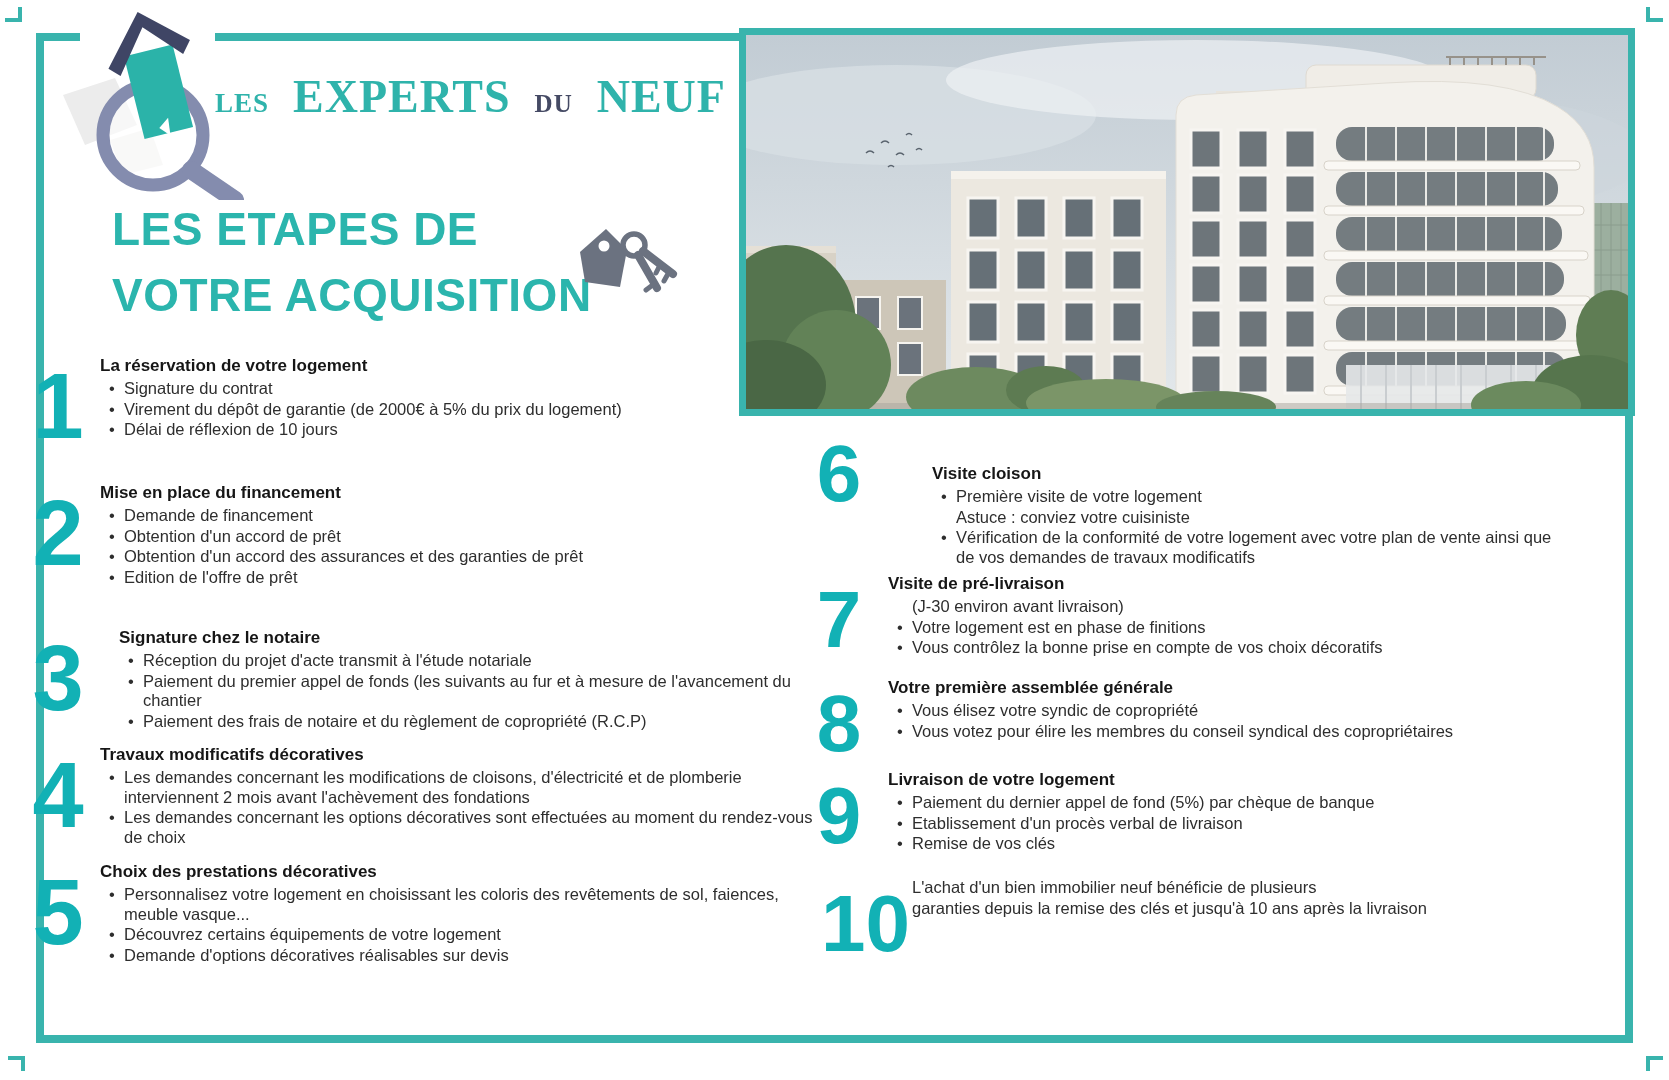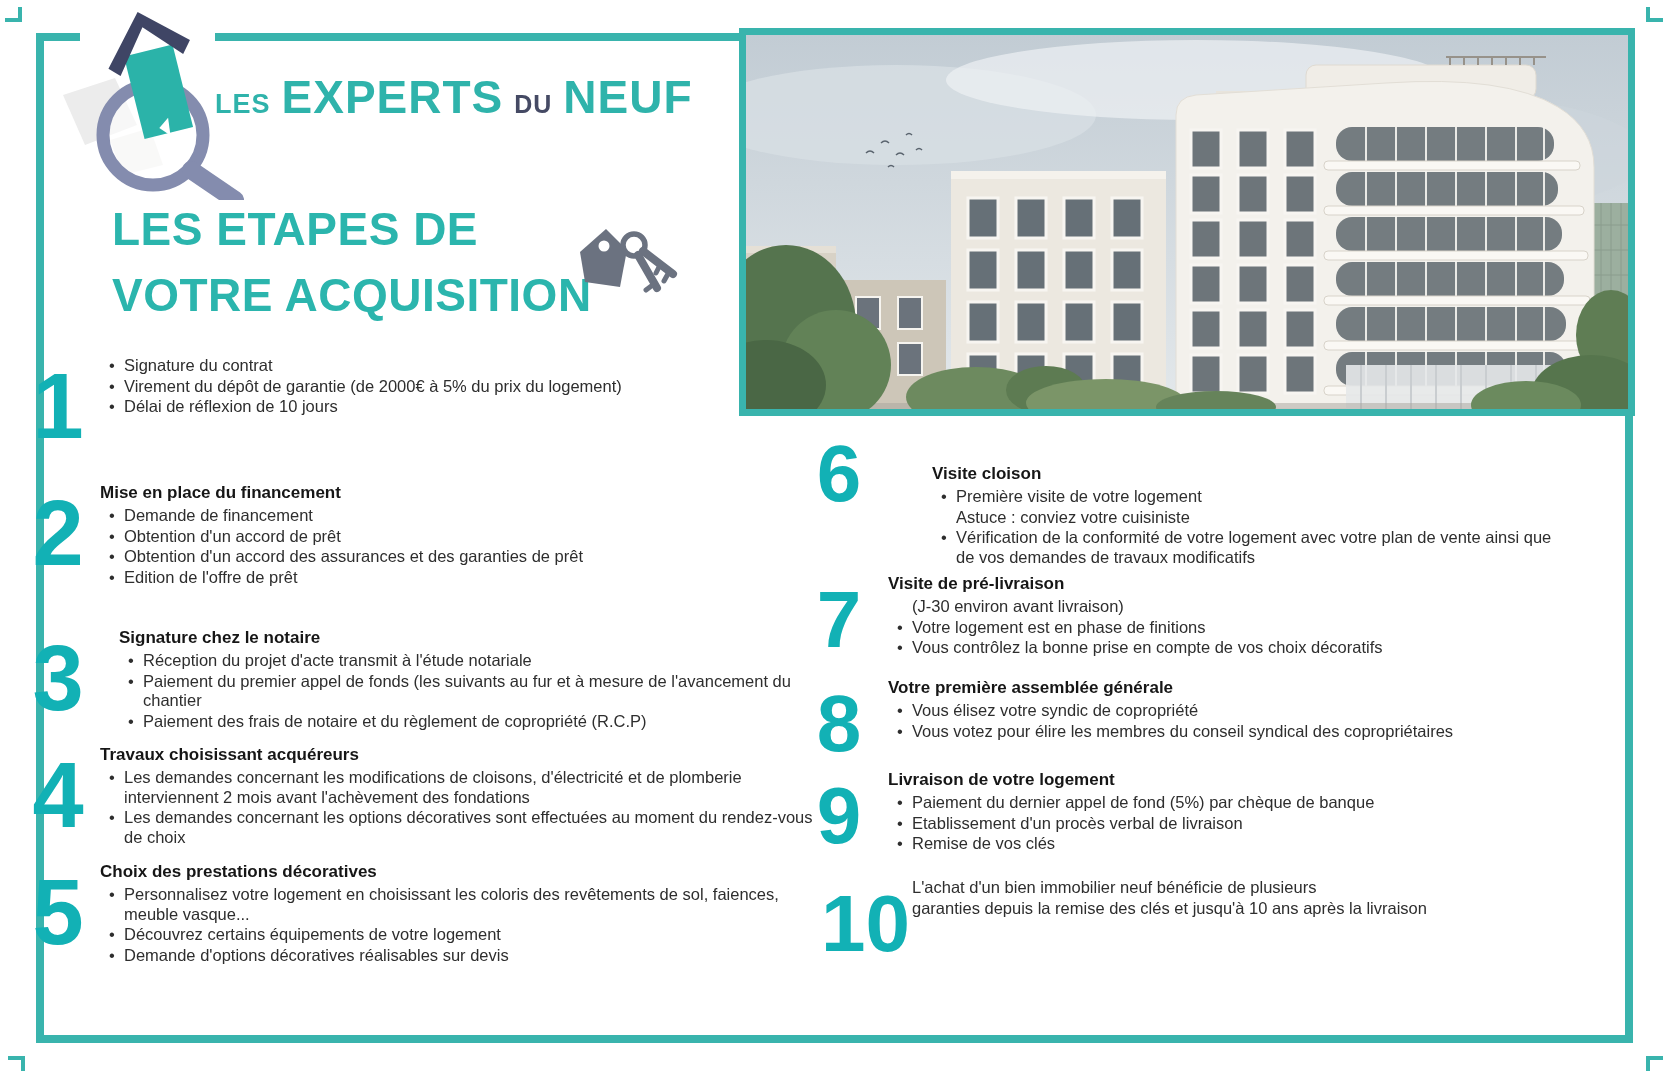--- a/index.html
+++ b/index.html
@@ -14,21 +14,21 @@
   }
   
   .corner{position:absolute;width:17px;height:15px;border:0 solid #39b4ad;box-sizing:border-box;}
   .corner.tl{left:5px;top:7px;border-right-width:4px;border-bottom-width:4px;}
   .corner.tr{left:1646px;top:7px;border-left-width:4px;border-bottom-width:4px;}
   .corner.bl{left:8px;top:1056px;border-right-width:4px;border-top-width:4px;}
   .corner.br{left:1646px;top:1056px;border-left-width:4px;border-top-width:4px;}
 
   
   .logo-art{position:absolute;left:55px;top:0px;width:220px;height:200px;}
-  .brand{position:absolute;left:215px;top:70px;display:flex;align-items:baseline;gap:11px;white-space:nowrap;}
+  .brand{position:absolute;left:215px;top:70px;display:flex;align-items:baseline;gap:24px;white-space:nowrap;font-family:Liberation Serif, serif;}
   .brand .b-small{font-size:27px;font-weight:700;color:#2fb3ab;letter-spacing:1px;}
   .brand .b-big{font-size:46px;font-weight:700;color:#2fb3ab;letter-spacing:1px;}
   .brand .b-du{font-size:25px;font-weight:700;color:#454a64;letter-spacing:1px;}
 
   
   .title{position:absolute;left:64px;top:196px;font-size:46px;line-height:66px;font-weight:700;color:#2bb5ad;letter-spacing:.5px;margin-left:48px;}
 
   .keys-art{position:absolute;left:560px;top:218px;width:120px;height:82px;}
 
   
@@ -254,20 +254,21 @@
       <ellipse cx="865" cy="300" rx="35" ry="45" fill="#5f7d54"></ellipse>
       <ellipse cx="845" cy="360" rx="60" ry="40" fill="#56754d"></ellipse>
       <ellipse cx="780" cy="370" rx="55" ry="24" fill="#6b8a5e"></ellipse>
       <ellipse cx="470" cy="372" rx="60" ry="16" fill="#66835a"></ellipse>
     </svg>
   </div>
 
   <div>
       <div class="step-number num-left" style="left: 22px; width: 72px; top: 360px;">1</div>
       <div class="step-body" style="left: 100px; width: 715px; top: 356px;">
+        <div class="step-heading">La réservation de votre logement</div>
         <div class="step-item">
           <span class="dot">•</span>
           <span class="item-text">Signature du contrat</span>
         </div>
         <div class="step-item">
           <span class="dot">•</span>
           <span class="item-text">Virement du dépôt de garantie (de 2000€ à 5% du prix du logement)</span>
         </div>
         <div class="step-item">
           <span class="dot">•</span>
@@ -305,21 +306,21 @@
           <span class="dot">•</span>
           <span class="item-text">Paiement du premier appel de fonds (les suivants au fur et à mesure de l'avancement du chantier</span>
         </div>
         <div class="step-item">
           <span class="dot">•</span>
           <span class="item-text">Paiement des frais de notaire et du règlement de copropriété (R.C.P)</span>
         </div>
       </div>
       <div class="step-number num-left" style="left: 22px; width: 72px; top: 749px;">4</div>
       <div class="step-body" style="left: 100px; width: 715px; top: 745px;">
-        <div class="step-heading">Travaux choisissant acquéreurs</div>
+        <div class="step-heading">Travaux modificatifs décoratives</div>
         <div class="step-item">
           <span class="dot">•</span>
           <span class="item-text">Les demandes concernant les modifications de cloisons, d'électricité et de plomberie interviennent 2 mois avant l'achèvement des fondations</span>
         </div>
         <div class="step-item">
           <span class="dot">•</span>
           <span class="item-text">Les demandes concernant les options décoratives sont effectuées au moment du rendez-vous de choix</span>
         </div>
       </div>
       <div class="step-number num-left" style="left: 22px; width: 72px; top: 866px;">5</div>

